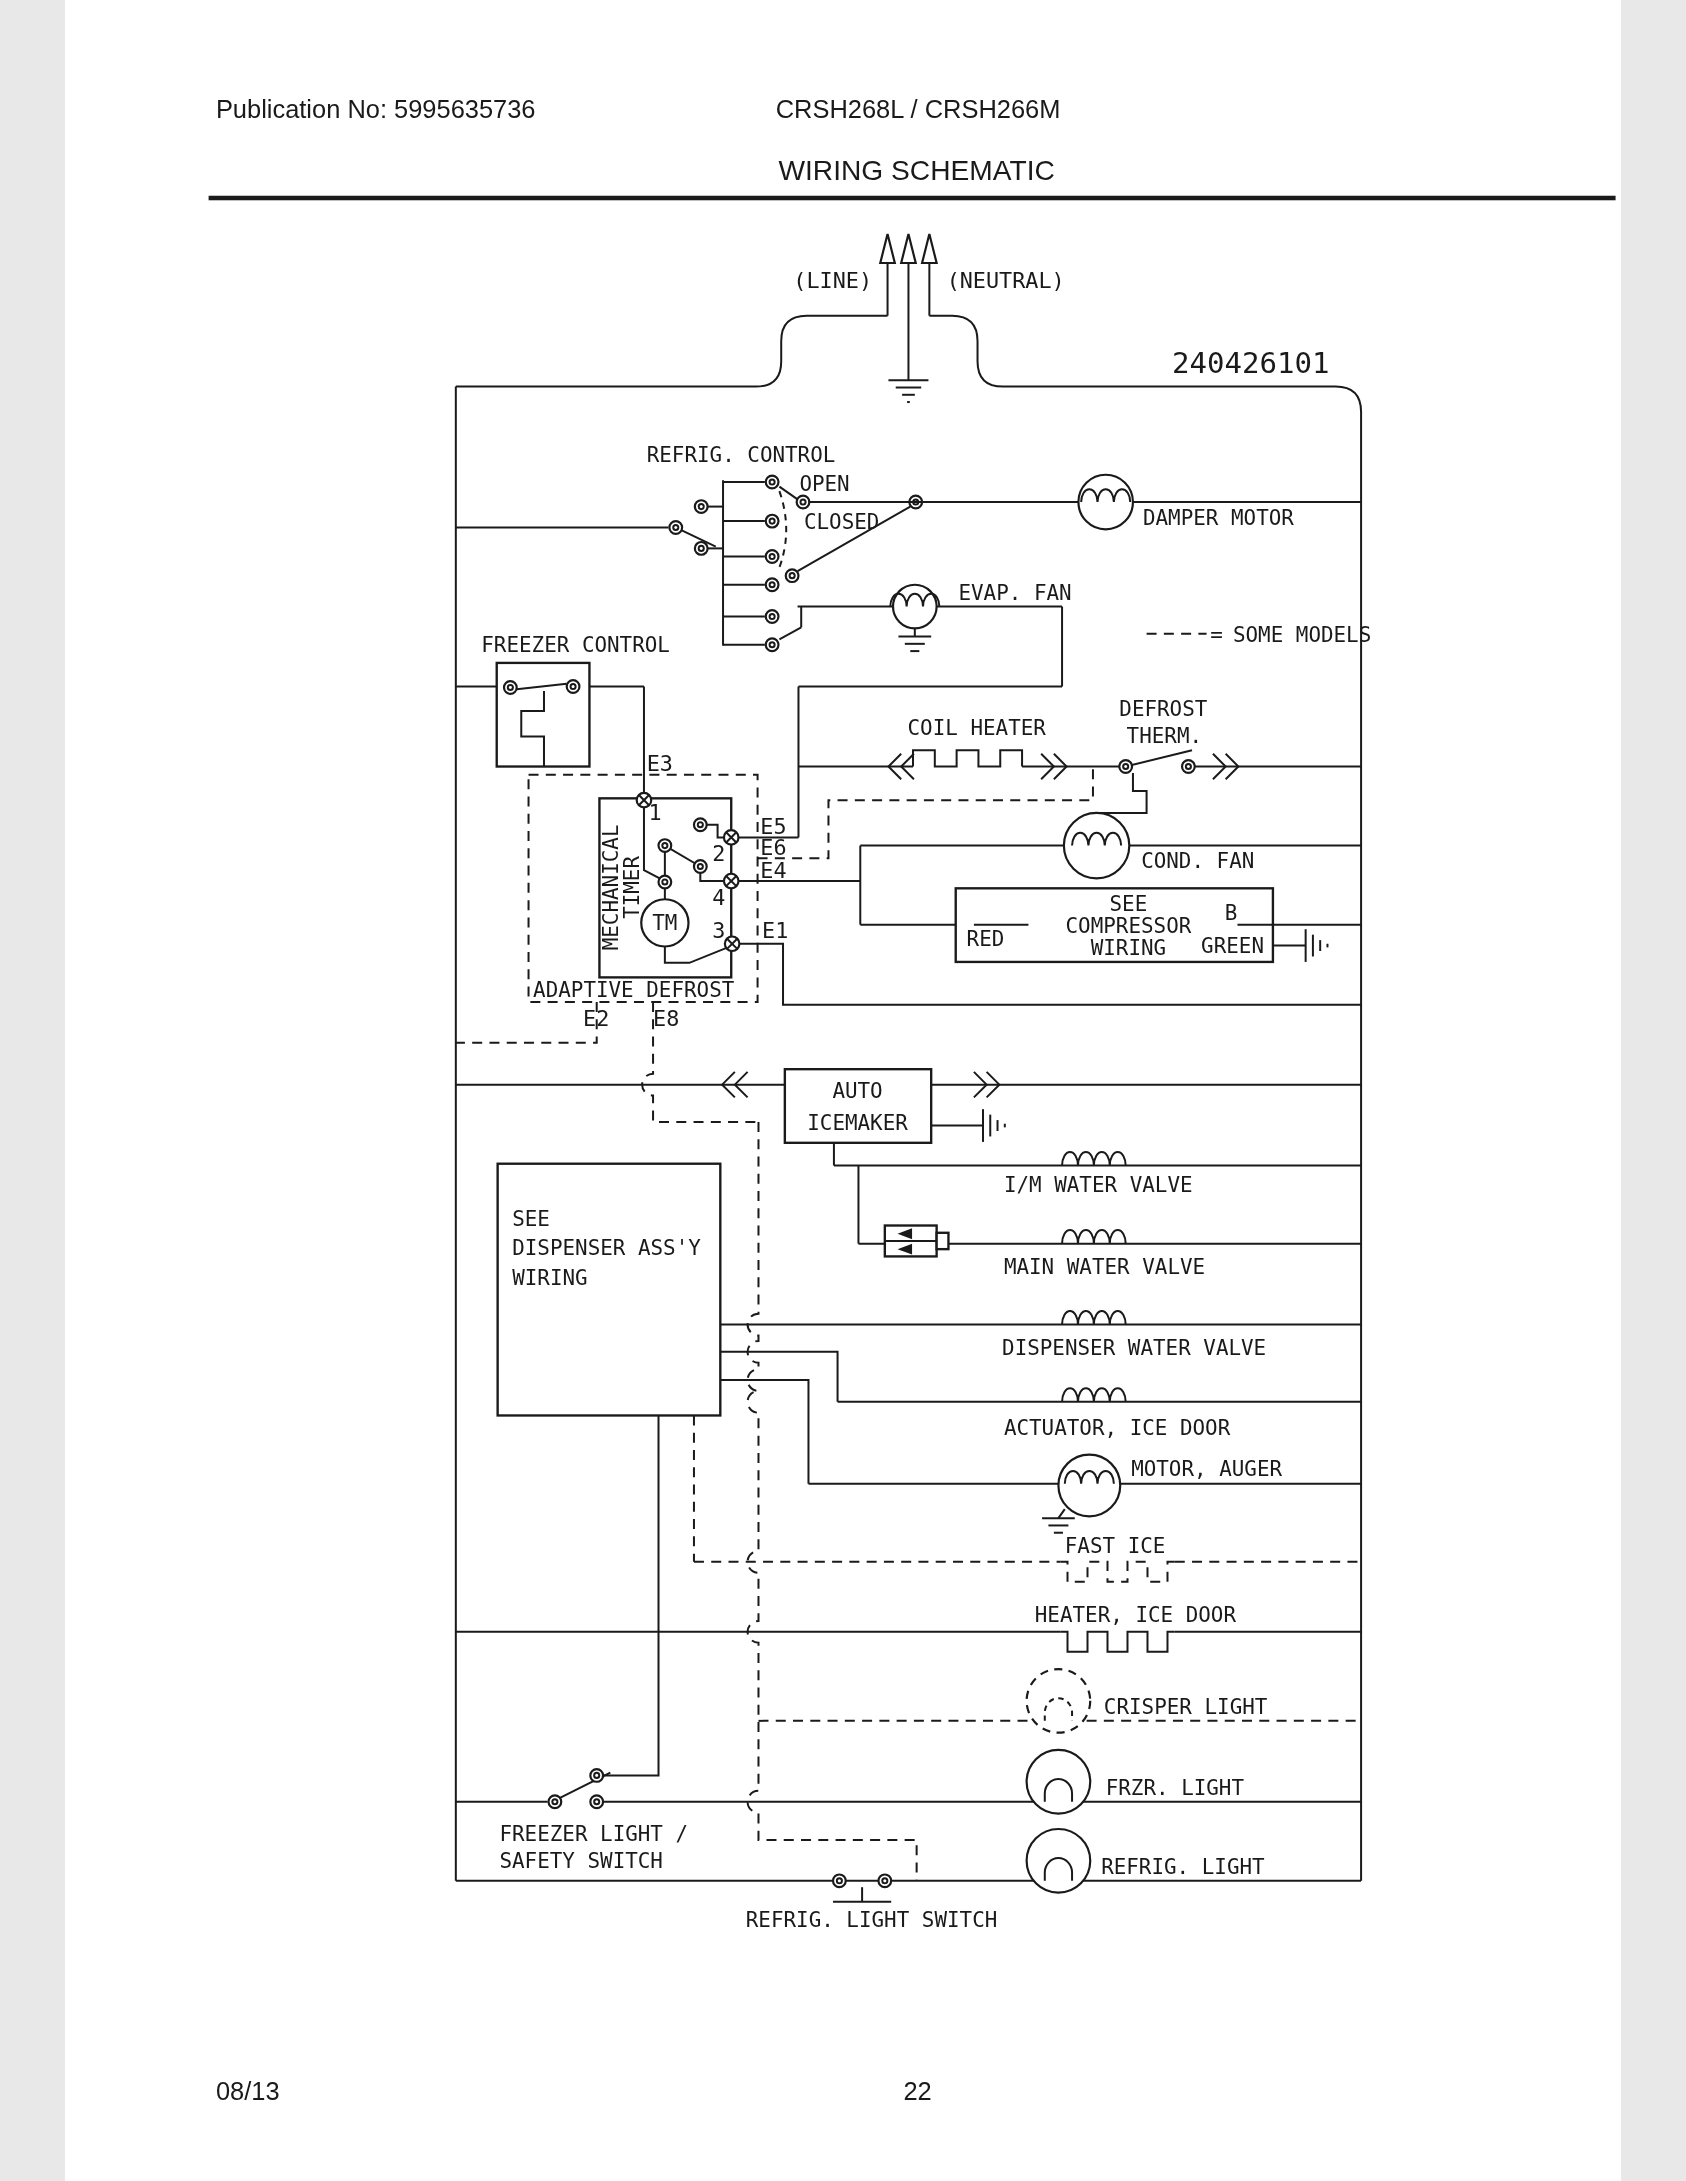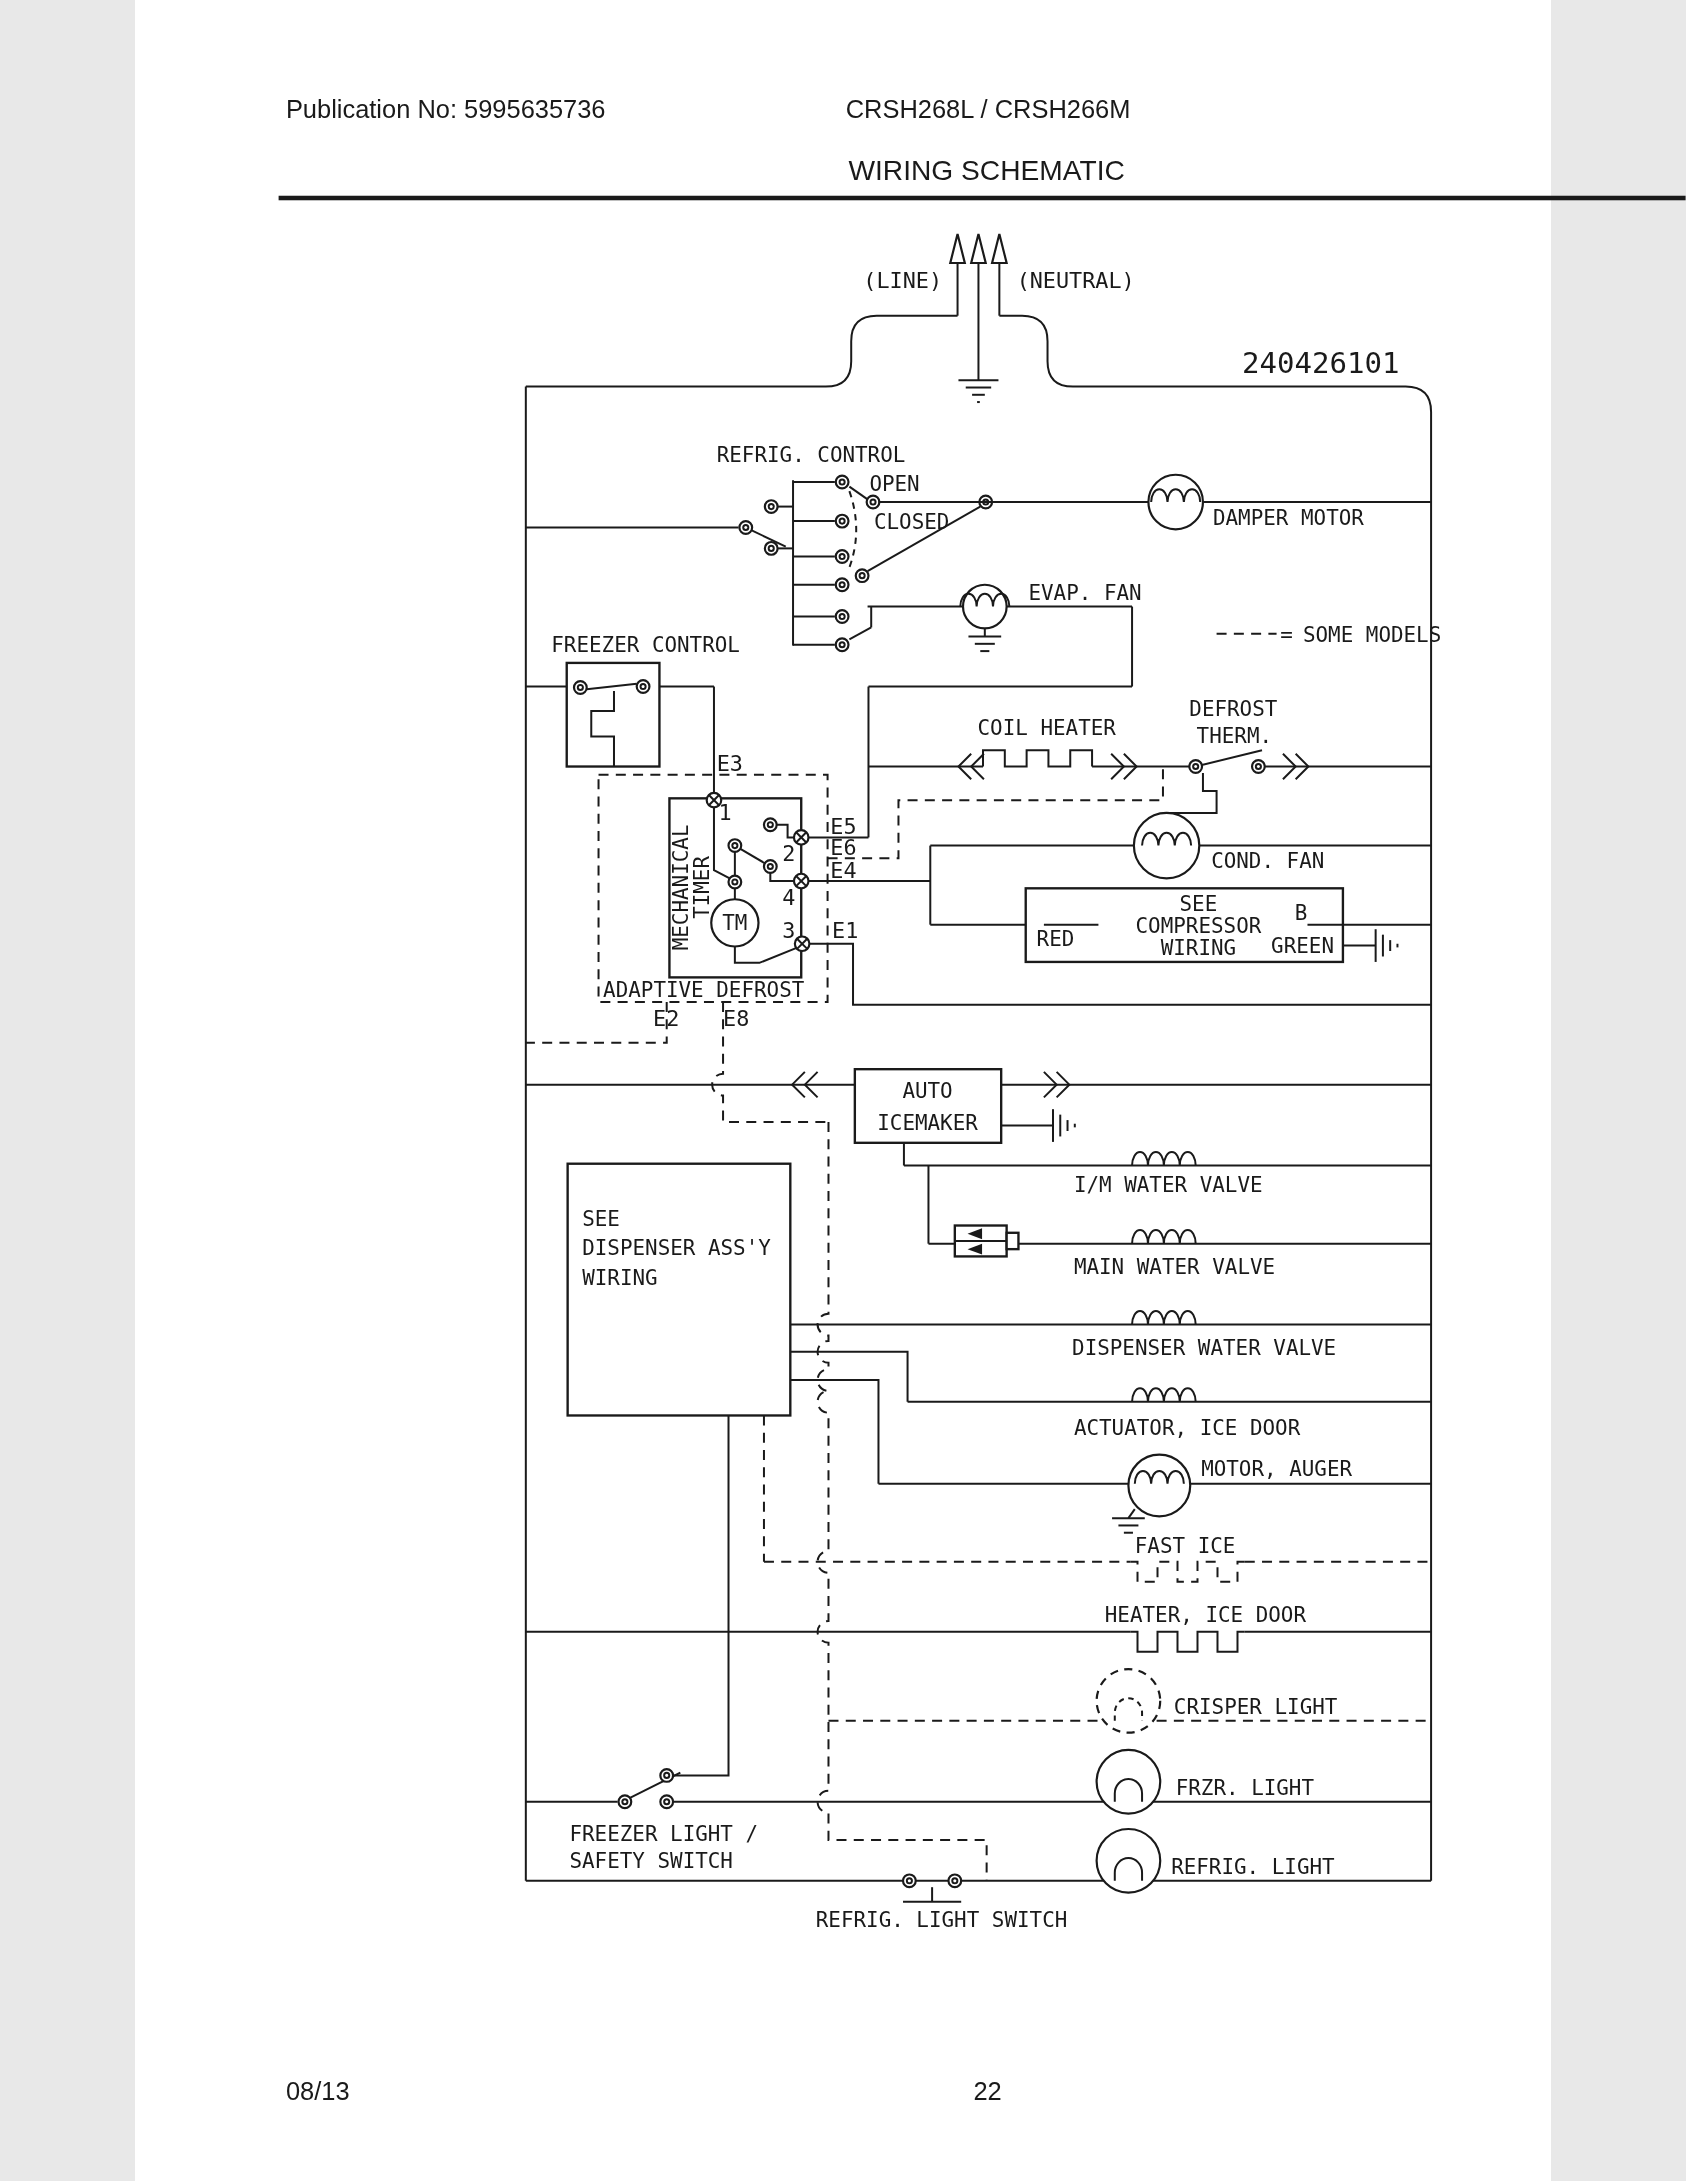--- a/index.html
+++ b/index.html
@@ -1,16 +1,16 @@
 <!DOCTYPE html>
 <html style="font-size:14.5px"><head>
 <meta charset="utf-8">
 <style>
   html,body{margin:0;padding:0;background:#e8e8e8;}
-  .page{position:relative;width:1416px;height:2182px;background:#ffffff;margin:0 auto;}
+  .page{position:relative;width:1556px;height:2182px;background:#ffffff;margin:0 auto;}
   svg{display:block;}
   .w{stroke:#1a1a1a;stroke-width:2.2;fill:none;}
   .wd{stroke:#1a1a1a;stroke-width:2.2;fill:none;stroke-dasharray:11 8;}
   .bx{stroke:#1a1a1a;stroke-width:2.6;fill:#ffffff;}
   .sym{stroke:#1a1a1a;stroke-width:2.4;fill:#ffffff;}
   .blk{fill:#1a1a1a;stroke:none;}
   .t{font-family:"DejaVu Sans Mono",monospace;font-size:23px;fill:#1a1a1a;}
   .t2{font-family:"DejaVu Sans Mono",monospace;font-size:24px;fill:#1a1a1a;}
   .tb{font-family:"DejaVu Sans Mono",monospace;font-size:32px;fill:#1a1a1a;}
   .th{font-family:"Liberation Sans",sans-serif;font-size:28px;fill:#1a1a1a;}

